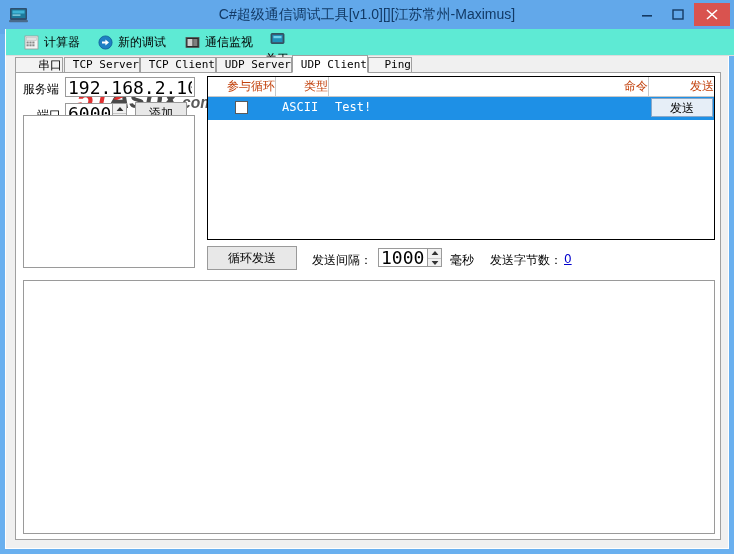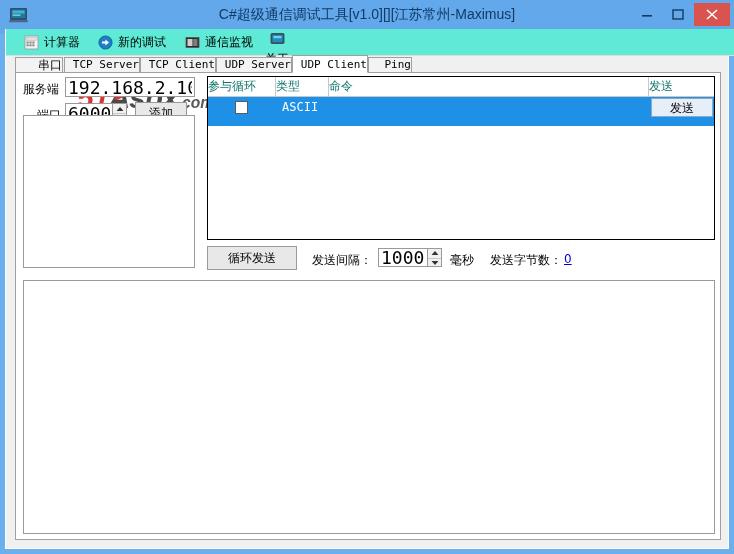--- a/index.html
+++ b/index.html
@@ -136,27 +136,27 @@
     position:absolute;left:191px;top:3px;width:508px;height:164px;
     border:1px solid #000000;box-sizing:border-box;background:#fff;
     overflow:hidden;
   }
   #grid-head{
     position:relative;height:19px;background:#ffffff;
     border-bottom:1px solid #c8c8c8;
   }
   .hcell{
     position:absolute;top:0;height:19px;line-height:19px;
-    text-align:left;font-size:12px;color:#0f766e;
+    text-align:right;font-size:12px;color:#c2410c;
     font-family:"DejaVu Sans","Liberation Sans",sans-serif;
     border-right:1px solid #c8c8c8;box-sizing:border-box;
     white-space:nowrap;overflow:hidden;
   }
   #grid-row{
-    position:relative;height:29px;background:#1e90e6;
+    position:relative;height:23px;background:#1e90e6;
   }
   .rcell{
     position:absolute;top:0;height:21px;line-height:21px;
     font-size:12px;color:#ffffff;
     font-family:"DejaVu Sans Mono","Liberation Mono",monospace;
     box-sizing:border-box;white-space:nowrap;overflow:hidden;
   }
   #row-check{
     position:absolute;width:13px;height:13px;
     background:#ffffff;border:1px solid #5a5a5a;box-sizing:border-box;
@@ -326,20 +326,21 @@
         <div id="grid-head">
           <div class="hcell" style="left:0px;width:68px;">参与循环</div>
           <div class="hcell" style="left:68px;width:53px;">类型</div>
           <div class="hcell" style="left:121px;width:320px;">命令</div>
           <div class="hcell" style="left:441px;width:65px;border-right:none;">发送</div>
         </div>
 
         <div id="grid-row">
           <div id="row-check" style="left:27px;top:4px;"></div>
           <div class="rcell" style="left:74px;width:47px;">ASCII</div>
+          <div class="rcell" style="left:127px;width:310px;">Test!</div>
           <div id="row-send-btn" style="left:443px;top:1px;width:62px;height:19px;line-height:18px;">发送</div>
         </div>
       </div>
 
       <div class="btn" style="left:191px;top:173px;width:90px;height:24px;line-height:23px;">循环发送</div>
 
       <div class="lbl" style="left:296px;top:179px;">发送间隔：</div>
       <input class="tinput" style="left: 362px; top: 175px; width: 50px; height: 19px;" value="1000">
       <div class="spin" style="left:412px;top:175px;height:19px;">
         <div class="half">

